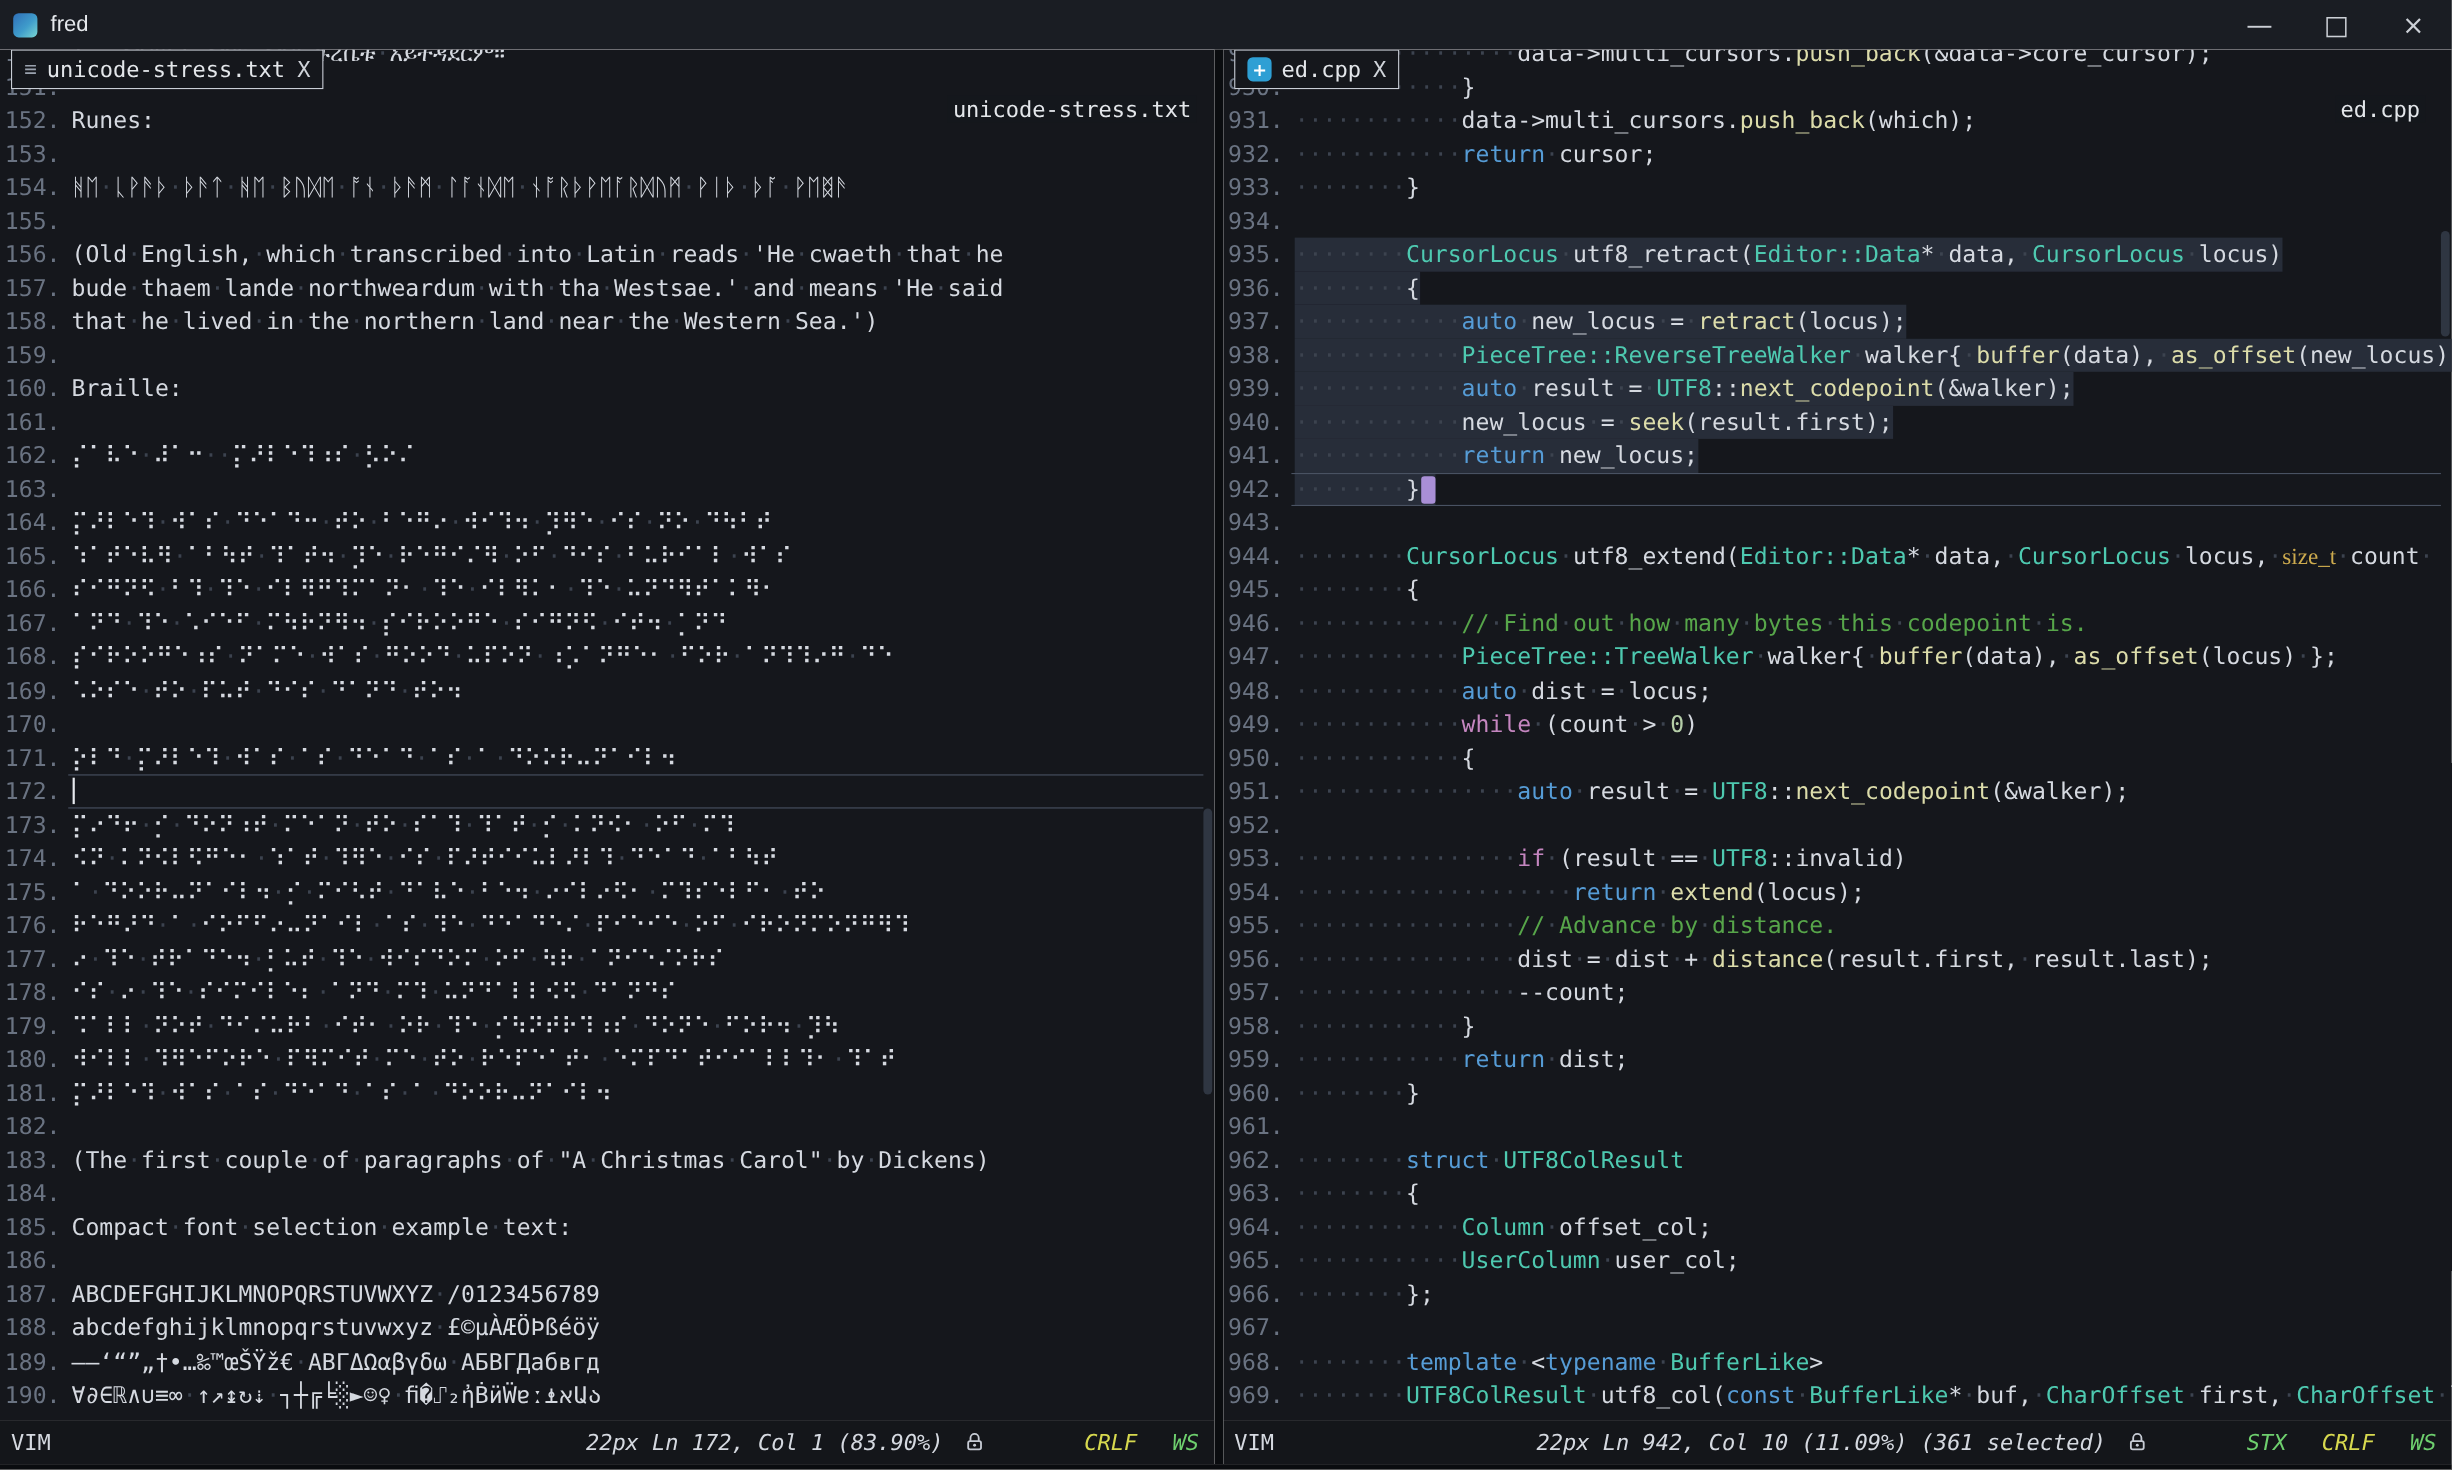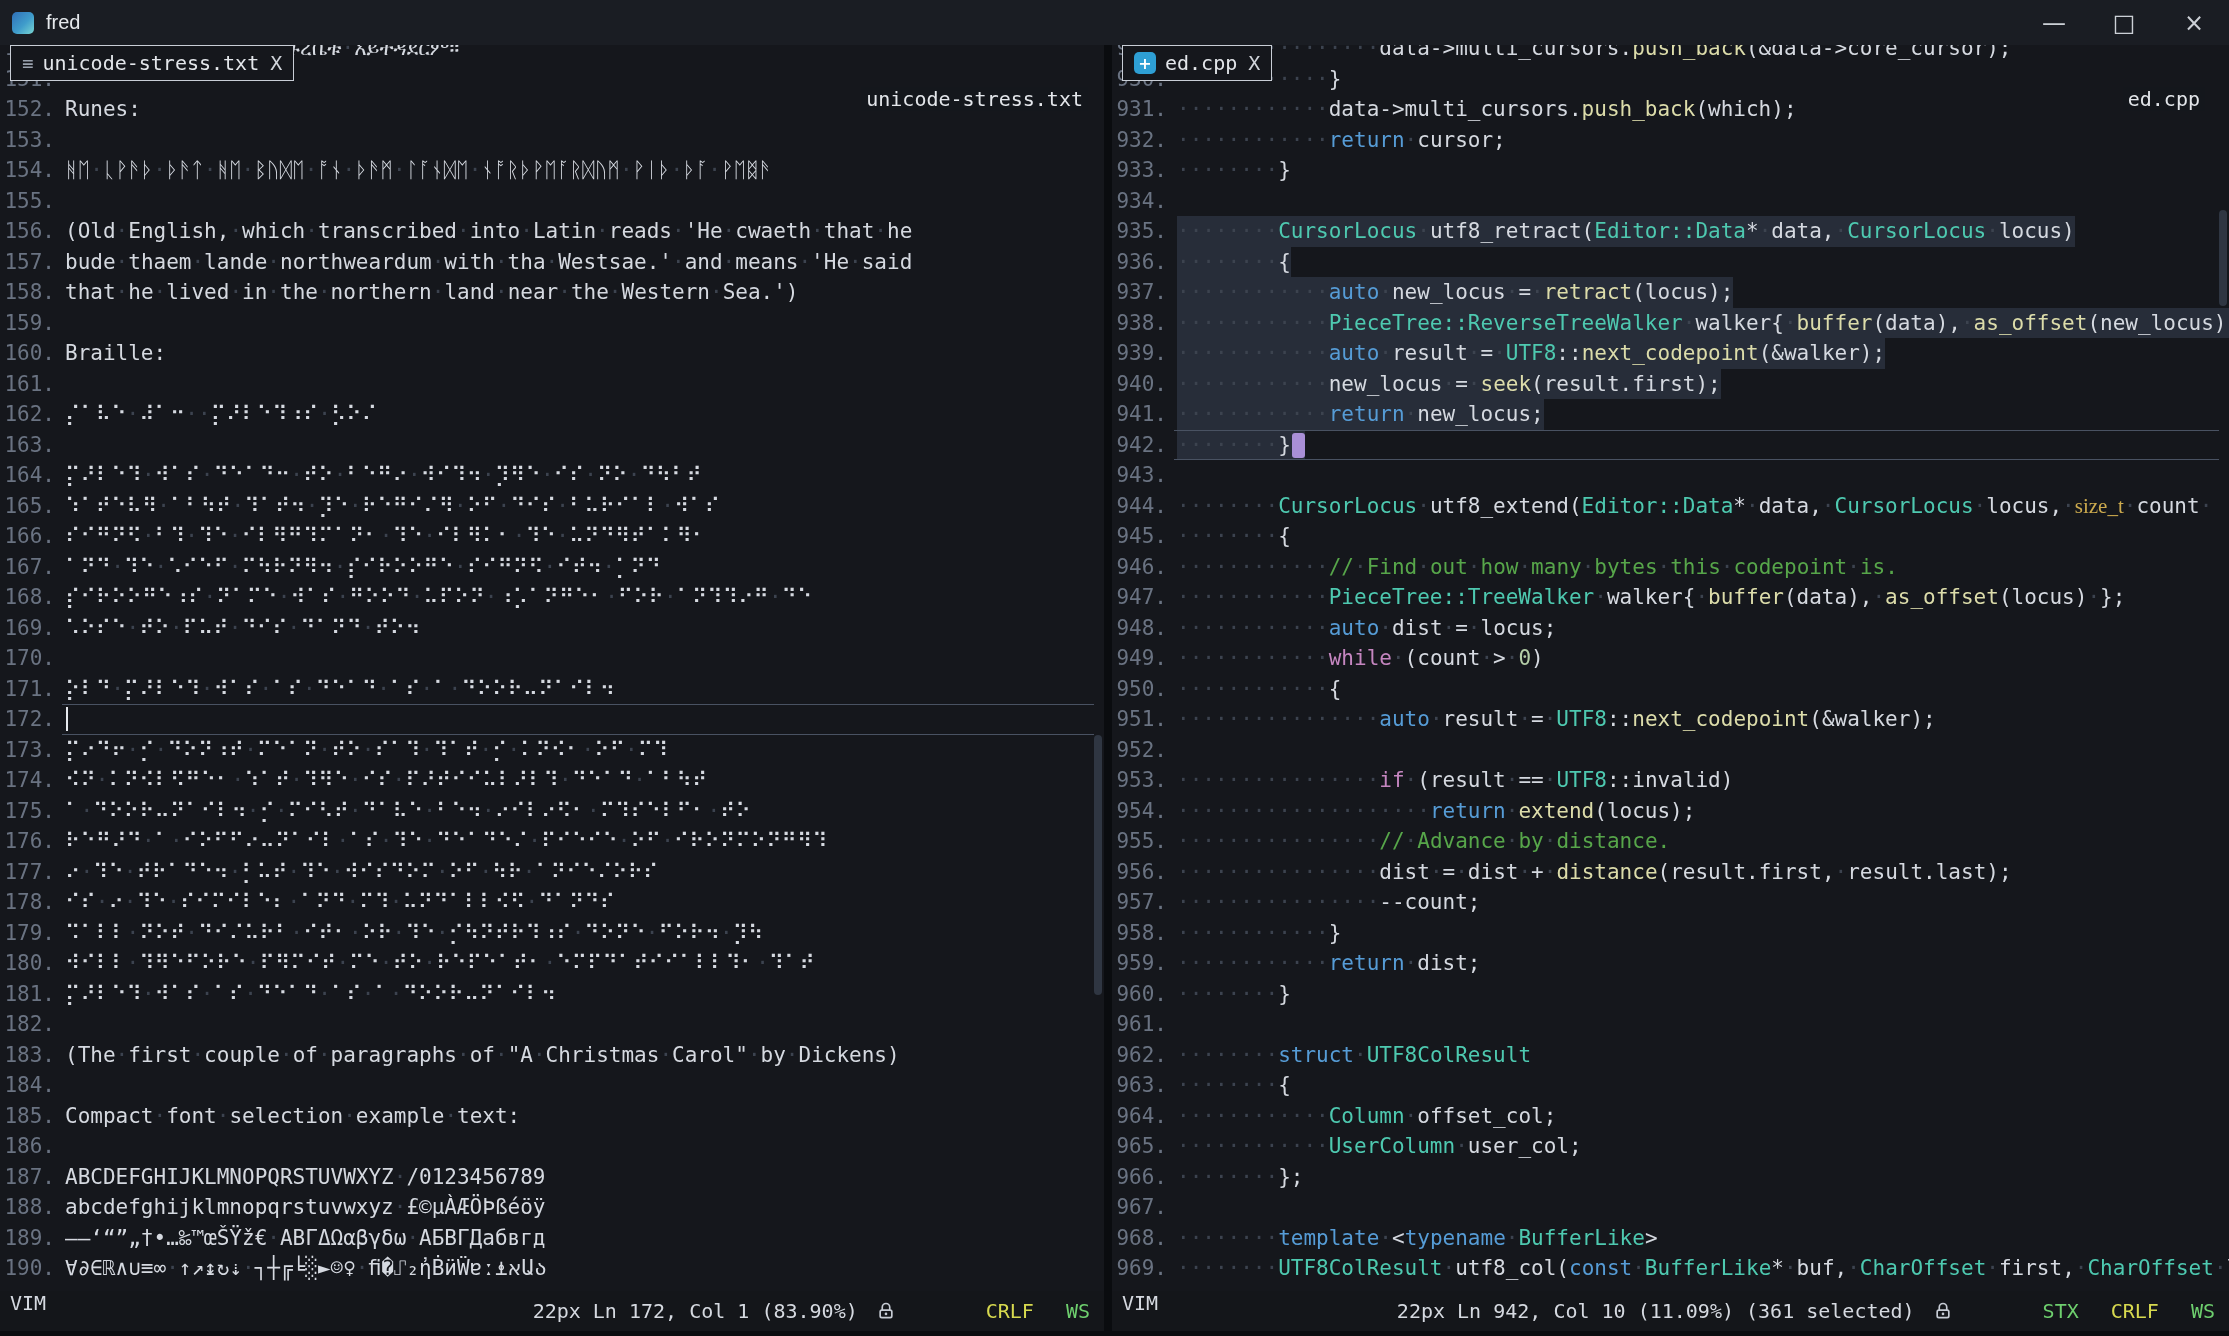--- a/index.html
+++ b/index.html
@@ -103,25 +103,25 @@
   .p1 .overlay { right: 24px; }
 
   
   .vscroll { position: absolute; right: 0; top: 0; bottom: 0; width: 12px; }
   .thumb { position: absolute; left: 2px; right: 2px; background: #2f3642; border-radius: 5px; }
   .p0 .thumb { top: 690px; height: 260px; }
   .p1 .thumb { top: 165px; height: 96px; }
 
   
   .status {
-    height: 40px; flex: none; display: flex; 
+    height: 40px; flex: none; display: flex; align-items: center;
     background: #14161a; color: #d5d9e0;
     font: 20px "DejaVu Sans Mono", monospace; padding-left: 10px;
   }
-  .status .rightgrp { margin-left: auto; display: flex; align-items: center; padding-right: 14px; }
+  .status .rightgrp { margin-left: auto; display: flex; align-items: center; padding-right: 14px; font-style: italic; }
   .status .lock { margin-left: 18px; display: flex; align-items: center; }
   .status .flags { margin-left: 90px; display: flex; gap: 32px; }
 </style>
 </head>
 <body>
 
 <div class="window">
 
   <div class="titlebar">
     <span class="appicon"></span>

